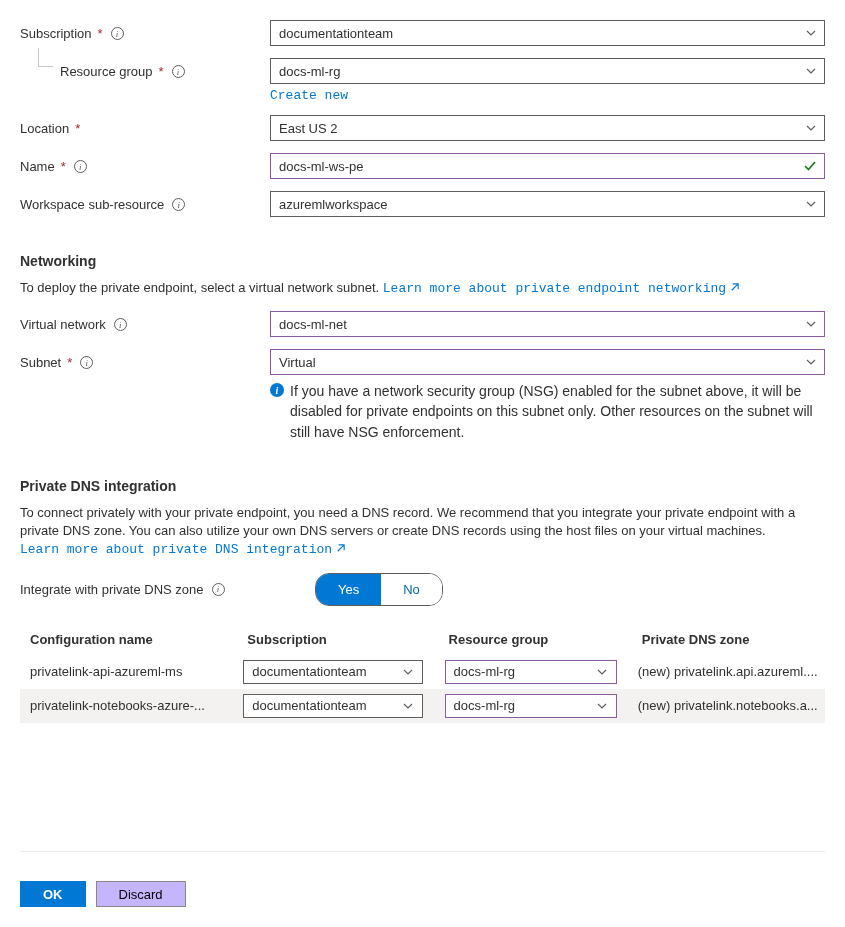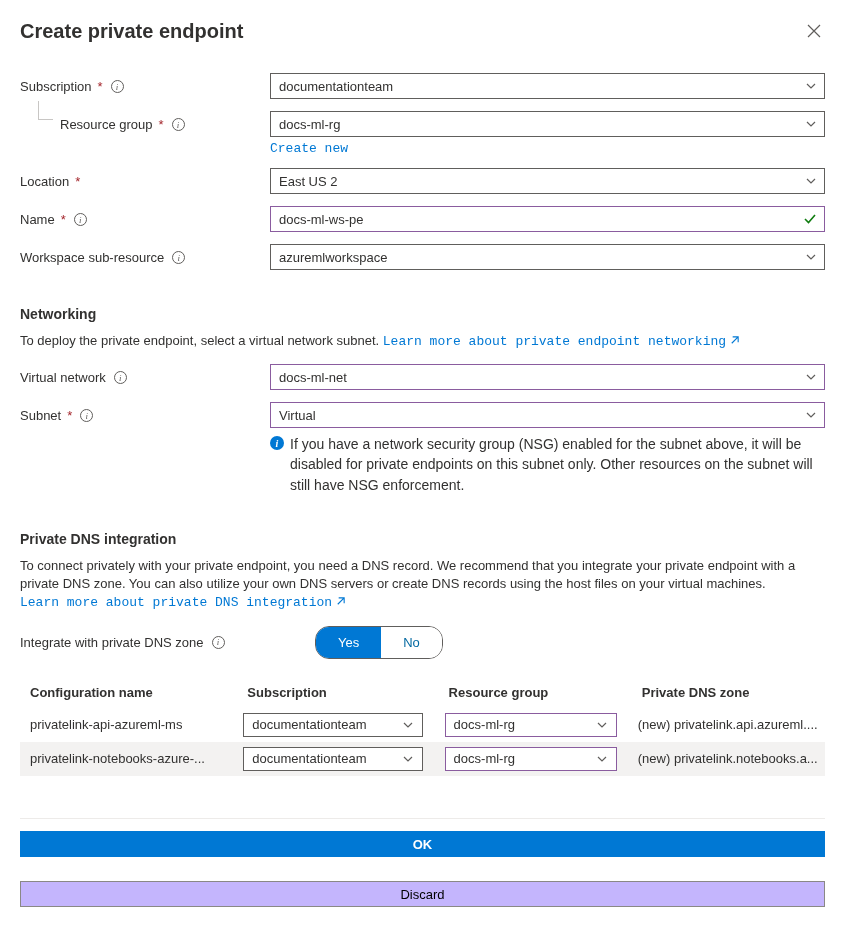--- a/index.html
+++ b/index.html
@@ -273,53 +273,44 @@
     }
     .config-name-text {
       white-space: nowrap;
       overflow: hidden;
       text-overflow: ellipsis;
       display: block;
       padding-left: 4px;
     }
     .footer {
       border-top: 1px solid #edebe9;
-      padding-top: 12px;
-      display: flex;
-      gap: 24px;
+      padding-top: 29px;
+      display: flex;
+      gap: 10px;
       margin-top: auto;
-      flex-direction: column;
     }
     .btn {
       height: 26px;
       padding: 0 22px;
       font-size: 13px;
       border: 1px solid #8a8886;
       background: #c4b5fd;
       cursor: pointer;
     }
     .btn.primary {
       background: #0078d4;
       border-color: #0078d4;
       color: #fff;
       font-weight: 600;
     }
   </style>
 </head>
 <body>
 
 <div class="panel">
-  <div class="header">
-    <h1 class="title">Create private endpoint</h1>
-    <button class="close-btn">
-      <svg width="14" height="14" viewBox="0 0 14 14">
-          <path d="M1 1 L13 13 M13 1 L1 13" stroke="#605e5c" stroke-width="1.2" fill="none"></path>
-        </svg>
-    </button>
-  </div>
 
   <div class="form-body">
 
     <div class="form-row">
       <div class="label-cell">
         <span class="label-text">Subscription</span>
         <span class="req">*</span>
         <span class="info-icon">i</span>
       </div>
       <div class="field-cell">

